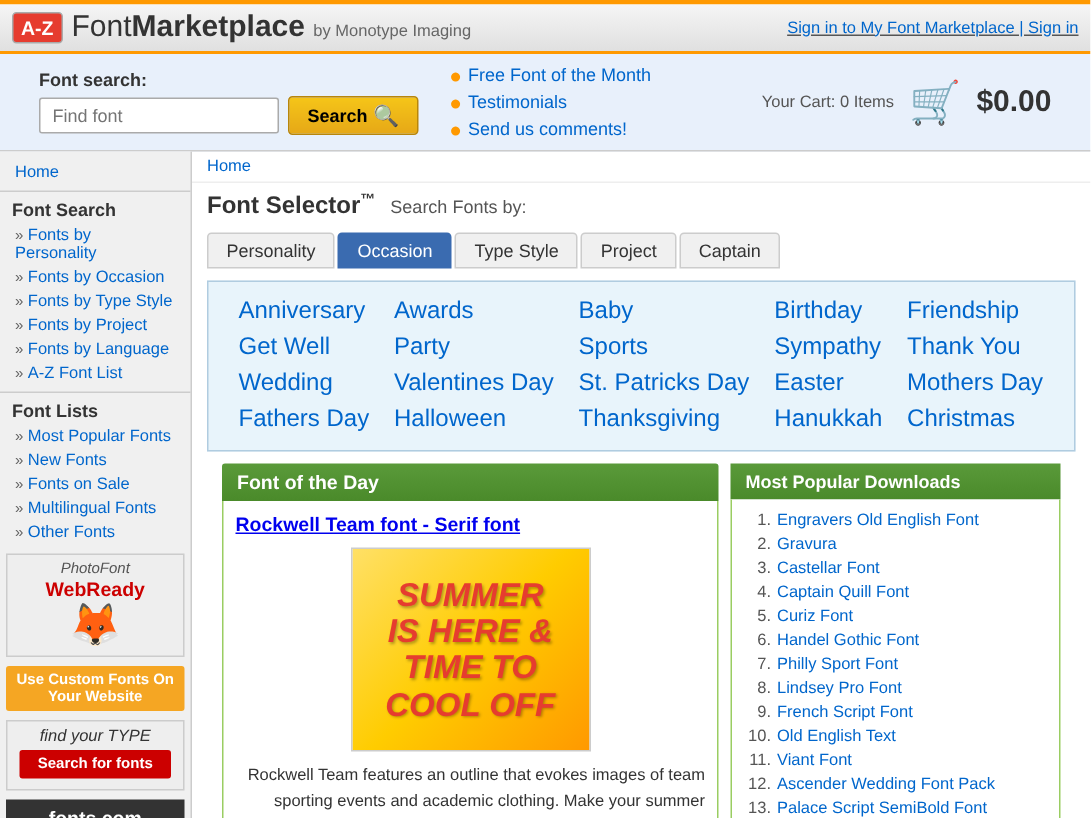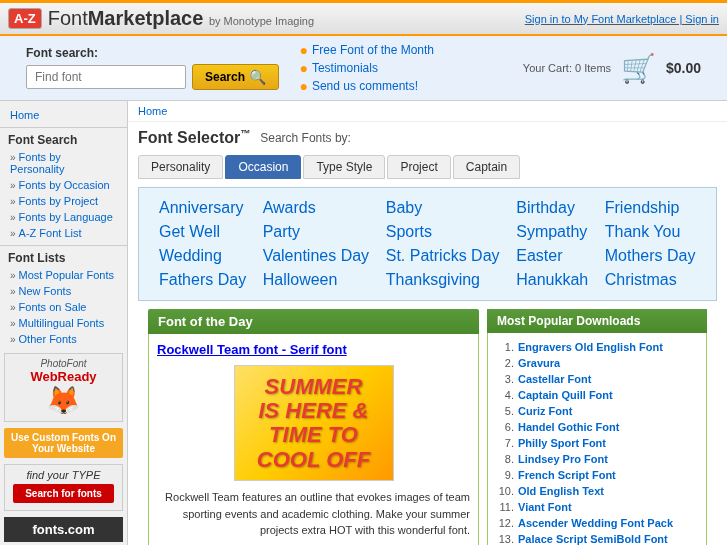--- a/index.html
+++ b/index.html
@@ -24,21 +24,21 @@
     #search-btn { background: linear-gradient(to bottom, #f5c518, #e6a817); border: 1px solid #b8860b; padding: 4px 12px; font-size: 12px; font-weight: bold; cursor: pointer; border-radius: 3px; display: flex; align-items: center; gap: 4px; }
     .search-icon-sym { font-size: 14px; }
 
     #middle-links { display: flex; flex-direction: column; font-size: 12px; gap: 2px; }
     .bullet-link { display: flex; align-items: center; gap: 4px; }
     .orange-bullet { color: #f90; font-size: 14px; }
     .bullet-link a { color: #0066cc; text-decoration: none; font-size: 12px; }
 
     #cart-section { margin-left: auto; display: flex; align-items: center; gap: 10px; }
     .cart-icon { font-size: 28px; color: #f90; }
-    .cart-total { font-size: 14px; font-weight: bold; color: #333; }
+    .cart-total { font-size: 20px; font-weight: bold; color: #333; }
     .cart-count { font-size: 11px; color: #555; }
 
     
     #main { display: flex; }
 
     
     #sidebar { width: 128px; min-width: 128px; background: #f0f0f0; border-right: 1px solid #ccc; padding: 6px 0; }
     .sidebar-link { display: block; padding: 2px 10px; color: #0066cc; text-decoration: none; font-size: 11px; }
     .sidebar-section-title { font-size: 12px; font-weight: bold; color: #333; padding: 5px 8px 2px 8px; border-top: 1px solid #ccc; margin-top: 4px; }
     .sidebar-section-title:first-child { border-top: none; }
@@ -76,33 +76,33 @@
 
     
     #two-col { display: flex; gap: 8px; padding: 8px 10px; }
     #left-col { flex: 1; }
     #right-col { width: 220px; }
 
     
     .section-header { background: linear-gradient(to bottom, #5a9a3a, #4a8a2a); color: #fff; font-size: 13px; font-weight: bold; padding: 5px 10px; border-radius: 2px 2px 0 0; }
     .section-body { border: 1px solid #9acd62; border-top: none; padding: 8px; background: #fff; }
     .font-day-title { color: #0066cc; font-size: 13px; font-weight: bold; margin-bottom: 8px; }
-    .font-day-img { background: linear-gradient(135deg, #ffe066 0%, #ffcc00 50%, #ff9900 100%); width: 160px; height: 116px; display: flex; align-items: center; justify-content: center; overflow: hidden; margin: 0 auto 8px auto; border: 1px solid #ccc; position: relative; }
+    .font-day-img { background: linear-gradient(135deg, #ffe066 0%, #ffcc00 50%, #ff9900 100%); width: 160px; height: 136px; display: flex; align-items: center; justify-content: center; overflow: hidden; margin: 0 auto 8px auto; border: 1px solid #ccc; position: relative; }
     .summer-text { color: #e63c2f; font-size: 22px; font-weight: 900; text-align: center; line-height: 1.1; text-shadow: 1px 1px 2px rgba(0,0,0,0.3); font-style: italic; }
     .font-day-desc { font-size: 11px; color: #333; line-height: 1.5; margin-bottom: 22px; text-align: right; }
     .price-row { display: flex; align-items: center; gap: 10px; justify-content: center; }
     .price-label { font-size: 13px; color: #333; font-weight: bold; }
     .buy-btn { background: linear-gradient(to bottom, #f5c518, #e6a817); border: 1px solid #b8860b; padding: 4px 12px; font-size: 12px; font-weight: bold; cursor: pointer; border-radius: 3px; color: #333; }
 
     
     .right-section-header { background: linear-gradient(to bottom, #5a9a3a, #4a8a2a); color: #fff; font-size: 12px; font-weight: bold; padding: 5px 10px; }
     .popular-list { border: 1px solid #9acd62; border-top: none; padding: 6px; background: #fff; }
     .popular-item { display: flex; align-items: center; gap: 4px; padding: 2px 0; font-size: 11px; }
     .pop-num { color: #555; width: 20px; text-align: right; }
-    .pop-link { color: #0066cc; text-decoration: none; font-weight: bold; }
+    .pop-link { color: #0066cc; text-decoration: none; }
 
     .orange-bar { background: #f90; height: 3px; width: 100%; }
     .blue-header-bar { background: #3a6bb0; }
   </style>
 </head>
 <body>
 
 <div class="orange-bar"></div>
 
 <div id="header">
@@ -155,20 +155,21 @@
 </div>
 
 <div id="main">
 
   <div id="sidebar">
     <a href="#" class="sidebar-link">Home</a>
 
     <div class="sidebar-section-title">Font Search</div>
     <a href="#" class="sidebar-link"><span class="sidebar-arrow">»</span><span>Fonts by Personality</span></a>
     <a href="#" class="sidebar-link"><span class="sidebar-arrow">»</span><span>Fonts by Occasion</span></a>
+    <a href="#" class="sidebar-link"><span class="sidebar-arrow">»</span><span>Fonts by Type Style</span></a>
     <a href="#" class="sidebar-link"><span class="sidebar-arrow">»</span><span>Fonts by Project</span></a>
     <a href="#" class="sidebar-link"><span class="sidebar-arrow">»</span><span>Fonts by Language</span></a>
     <a href="#" class="sidebar-link"><span class="sidebar-arrow">»</span><span>A-Z Font List</span></a>
 
     <div class="sidebar-section-title">Font Lists</div>
     <a href="#" class="sidebar-link"><span class="sidebar-arrow">»</span><span>Most Popular Fonts</span></a>
     <a href="#" class="sidebar-link"><span class="sidebar-arrow">»</span><span>New Fonts</span></a>
     <a href="#" class="sidebar-link"><span class="sidebar-arrow">»</span><span>Fonts on Sale</span></a>
     <a href="#" class="sidebar-link"><span class="sidebar-arrow">»</span><span>Multilingual Fonts</span></a>
     <a href="#" class="sidebar-link"><span class="sidebar-arrow">»</span><span>Other Fonts</span></a>

